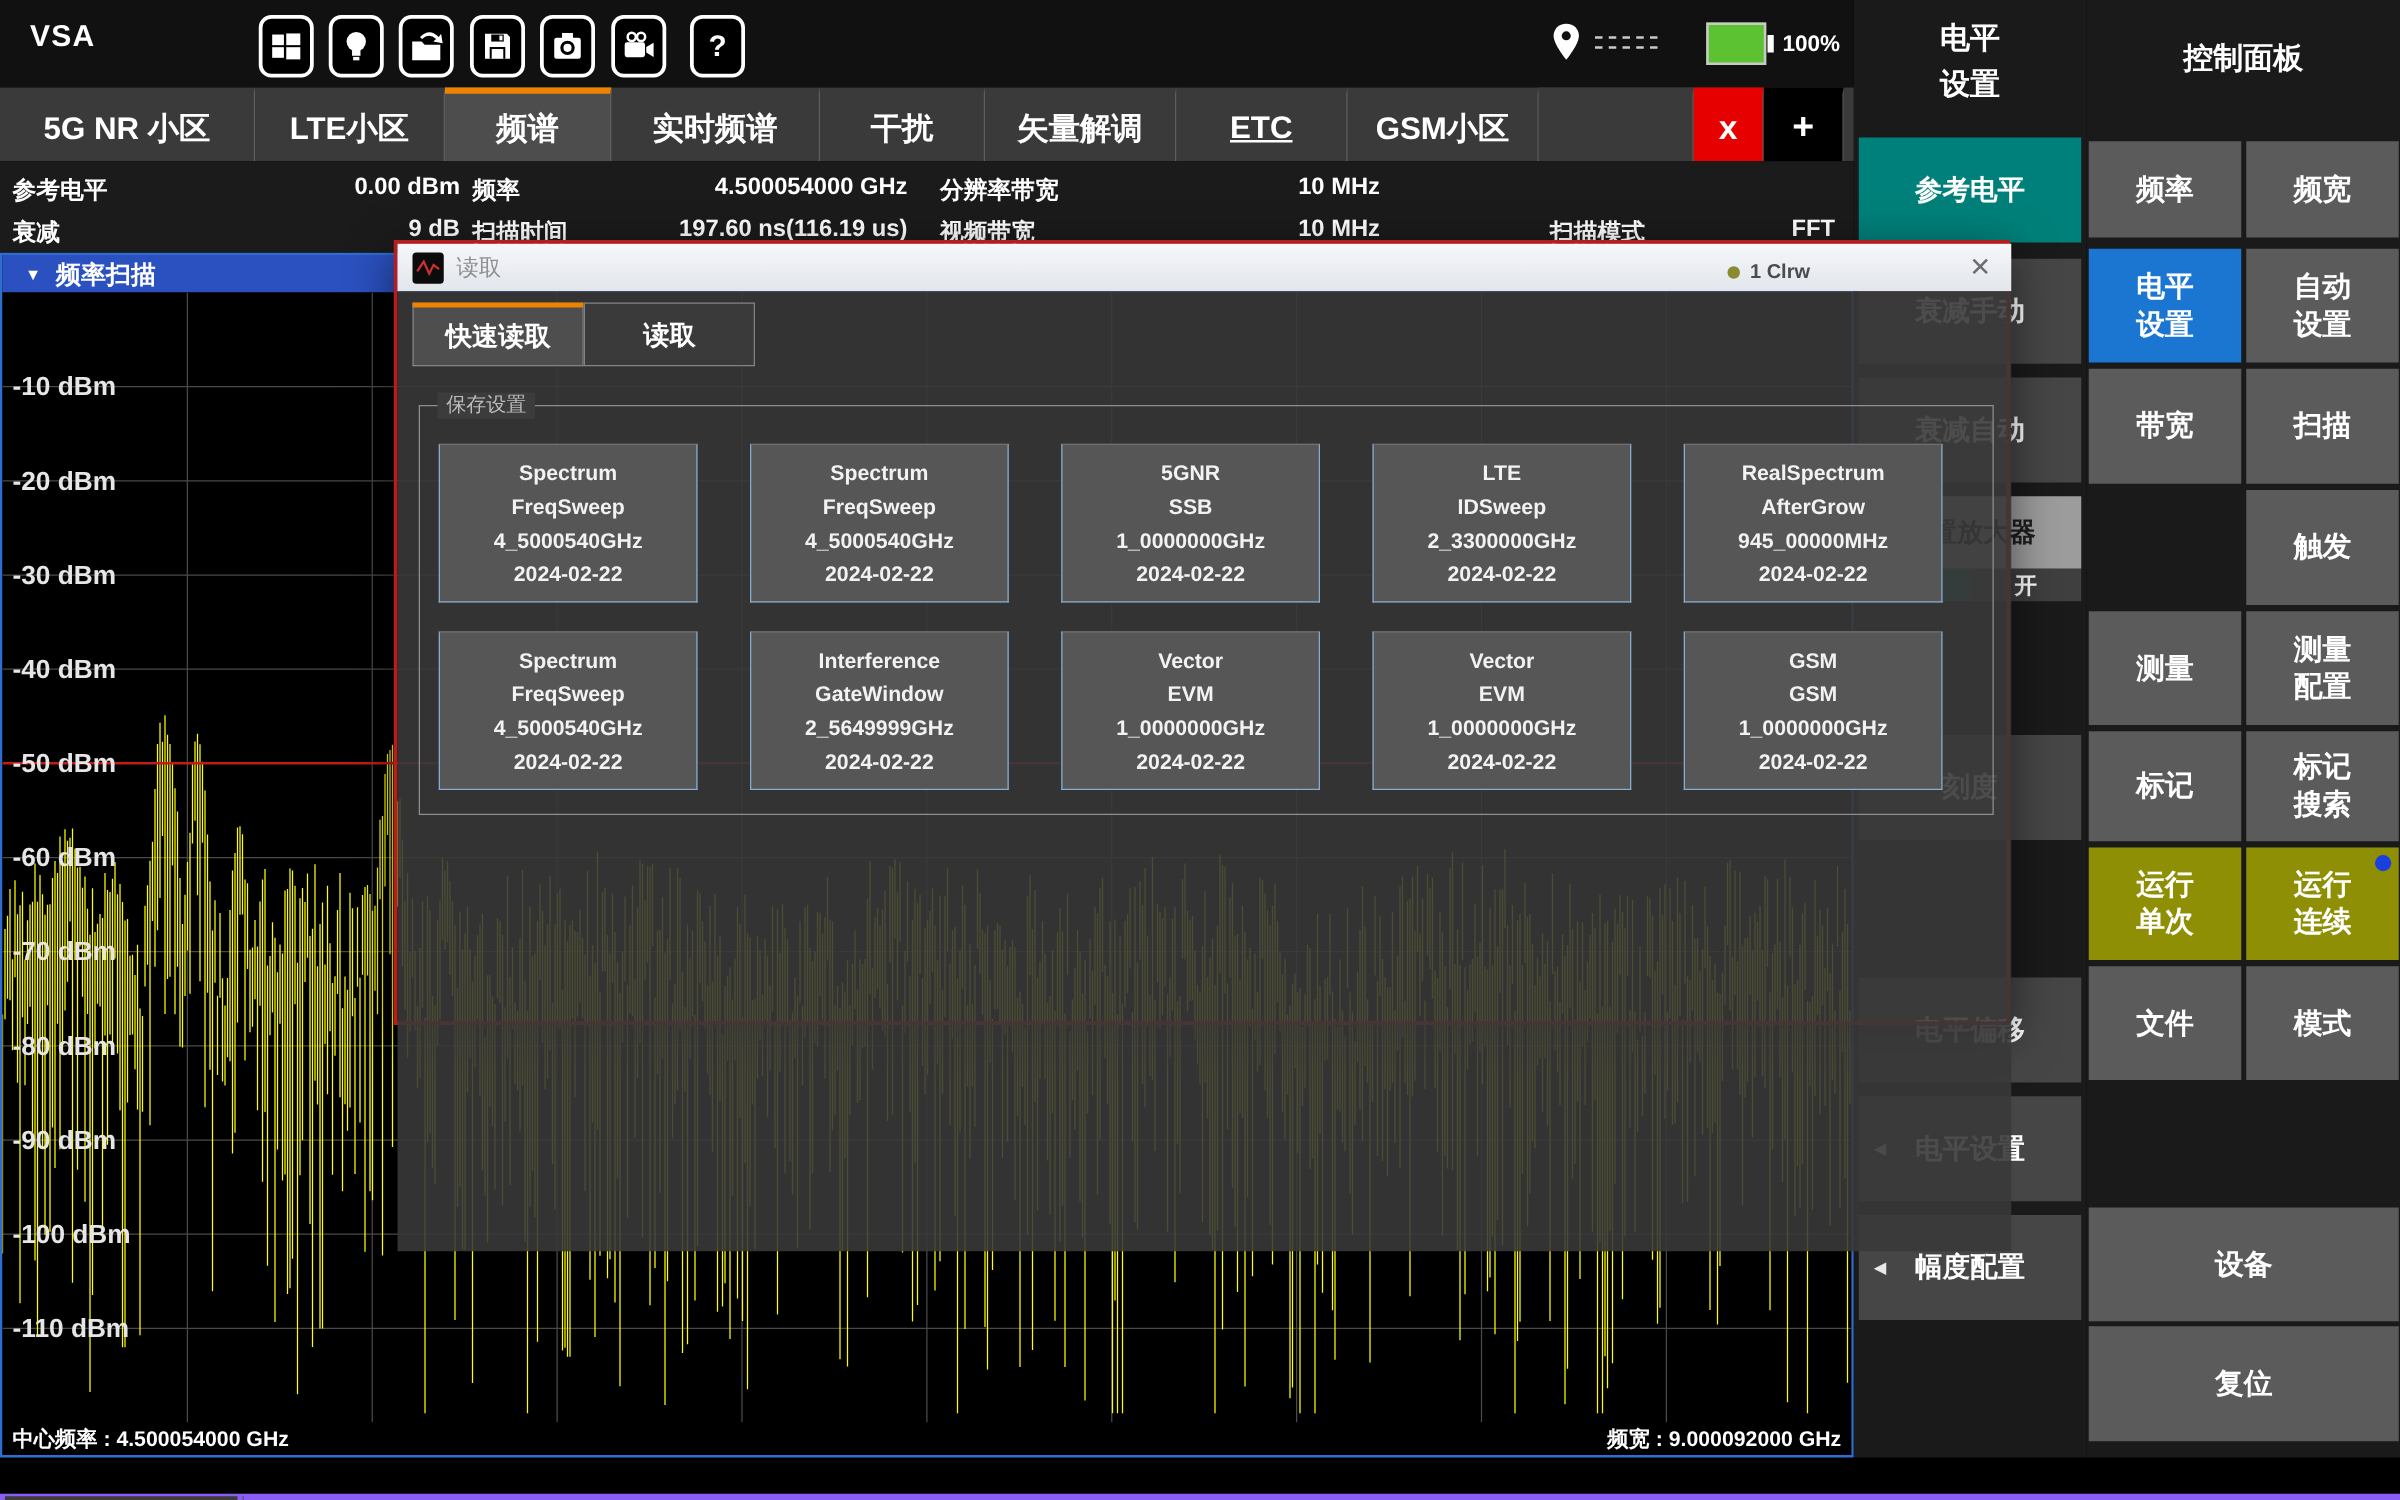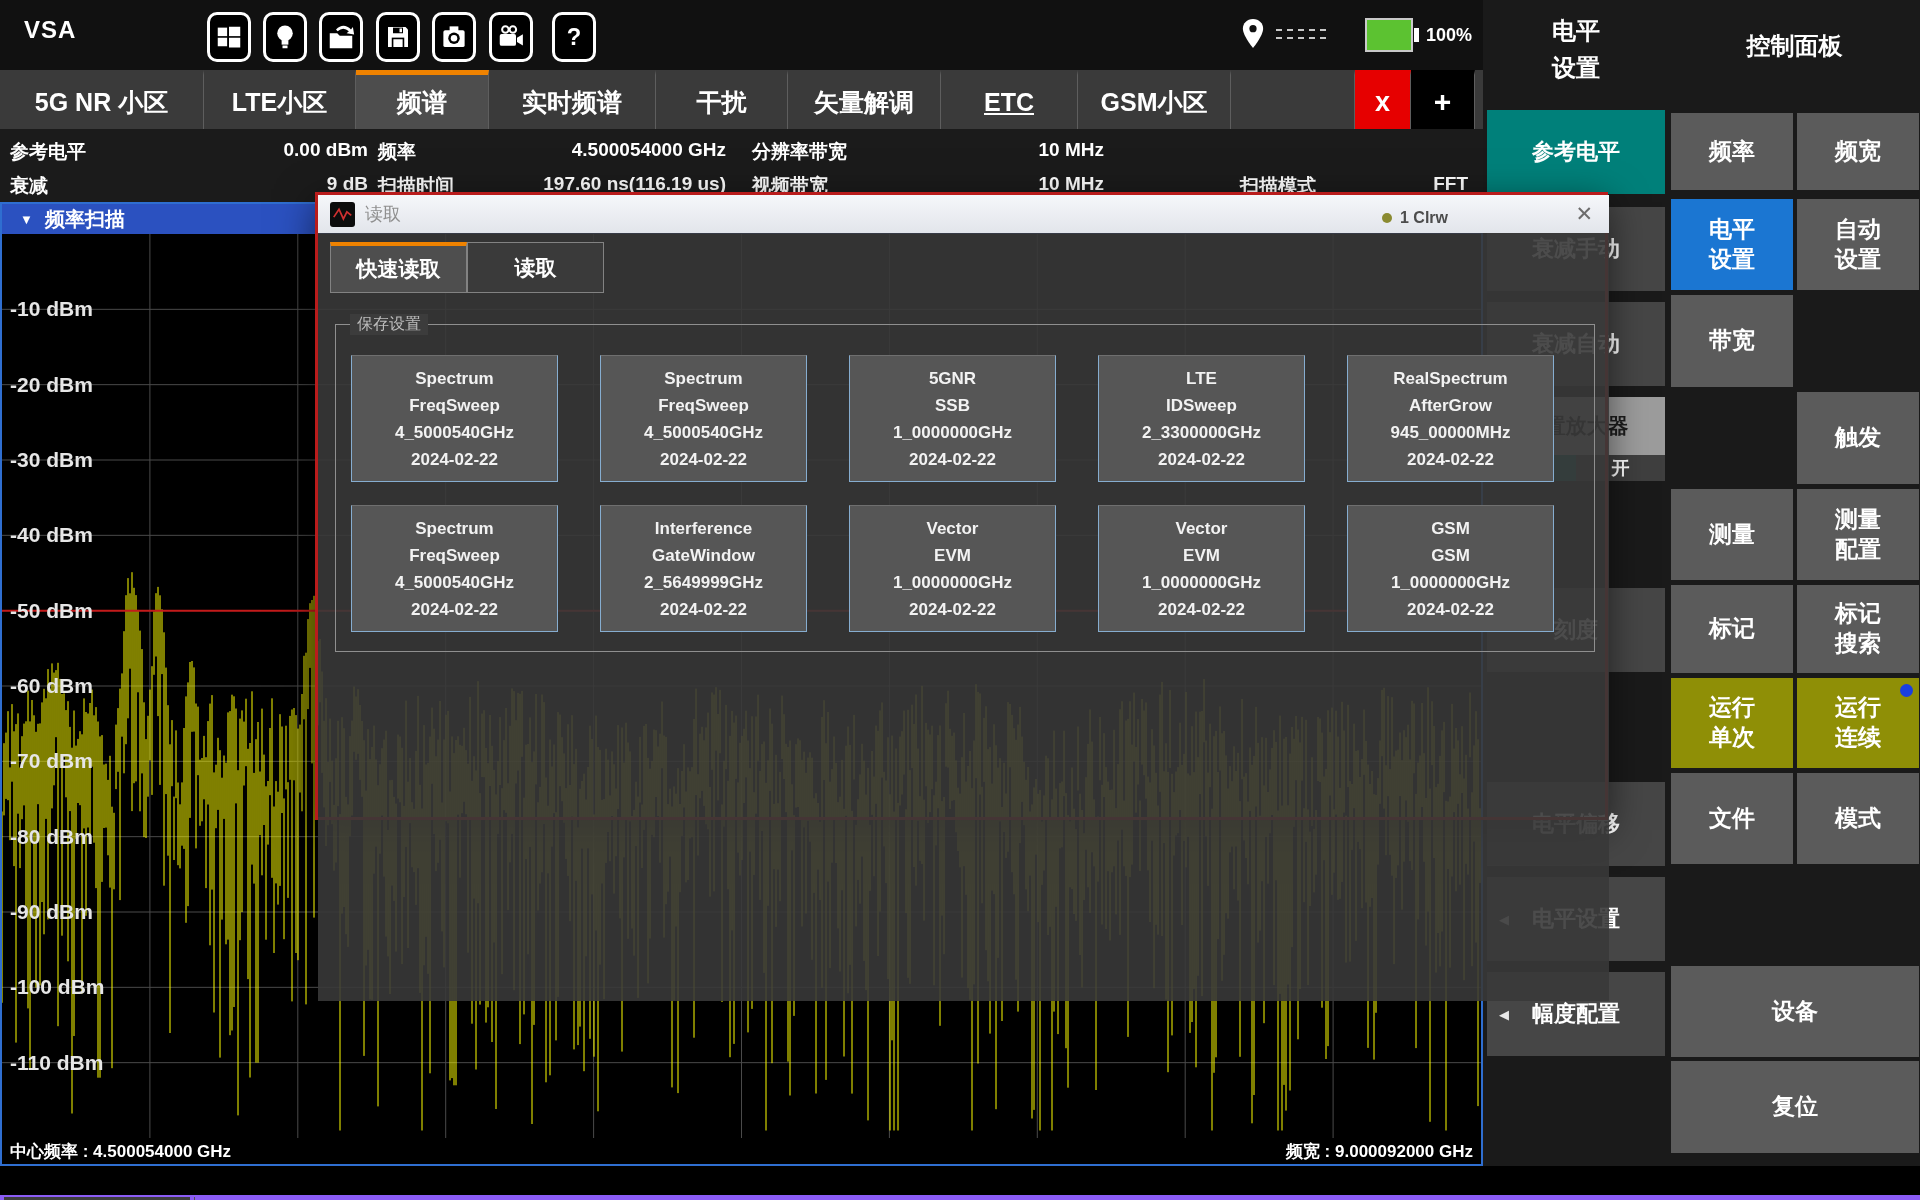--- a/index.html
+++ b/index.html
@@ -313,20 +313,21 @@
 
 <div id="controlpanel" class="abs">
   <div id="control-title" class="abs">控制面板</div>
 <div class="cp-btn" style="left: 2px; top: 113px; width: 122px; height: 77px;">频率</div>
     <div class="cp-btn" style="left: 128px; top: 113px; width: 122px; height: 77px;">频宽</div>
     <div class="cp-btn blue" style="left: 2px; top: 199px; width: 122px; height: 91px;">电平
 设置</div>
     <div class="cp-btn" style="left: 128px; top: 199px; width: 122px; height: 91px;">自动
 设置</div>
     <div class="cp-btn" style="left: 2px; top: 295px; width: 122px; height: 92px;">带宽</div>
+    <div class="cp-btn" style="left: 128px; top: 295px; width: 122px; height: 92px;">扫描</div>
     <div class="cp-btn" style="left: 128px; top: 392px; width: 122px; height: 92px;">触发</div>
     <div class="cp-btn" style="left: 2px; top: 489px; width: 122px; height: 91px;">测量</div>
     <div class="cp-btn" style="left: 128px; top: 489px; width: 122px; height: 91px;">测量
 配置</div>
     <div class="cp-btn" style="left: 2px; top: 585px; width: 122px; height: 88px;">标记</div>
     <div class="cp-btn" style="left: 128px; top: 585px; width: 122px; height: 88px;">标记
 搜索</div>
     <div class="cp-btn run" style="left: 2px; top: 678px; width: 122px; height: 90px;">运行
 单次</div>
     <div class="cp-btn run" style="left: 128px; top: 678px; width: 122px; height: 90px;">运行

